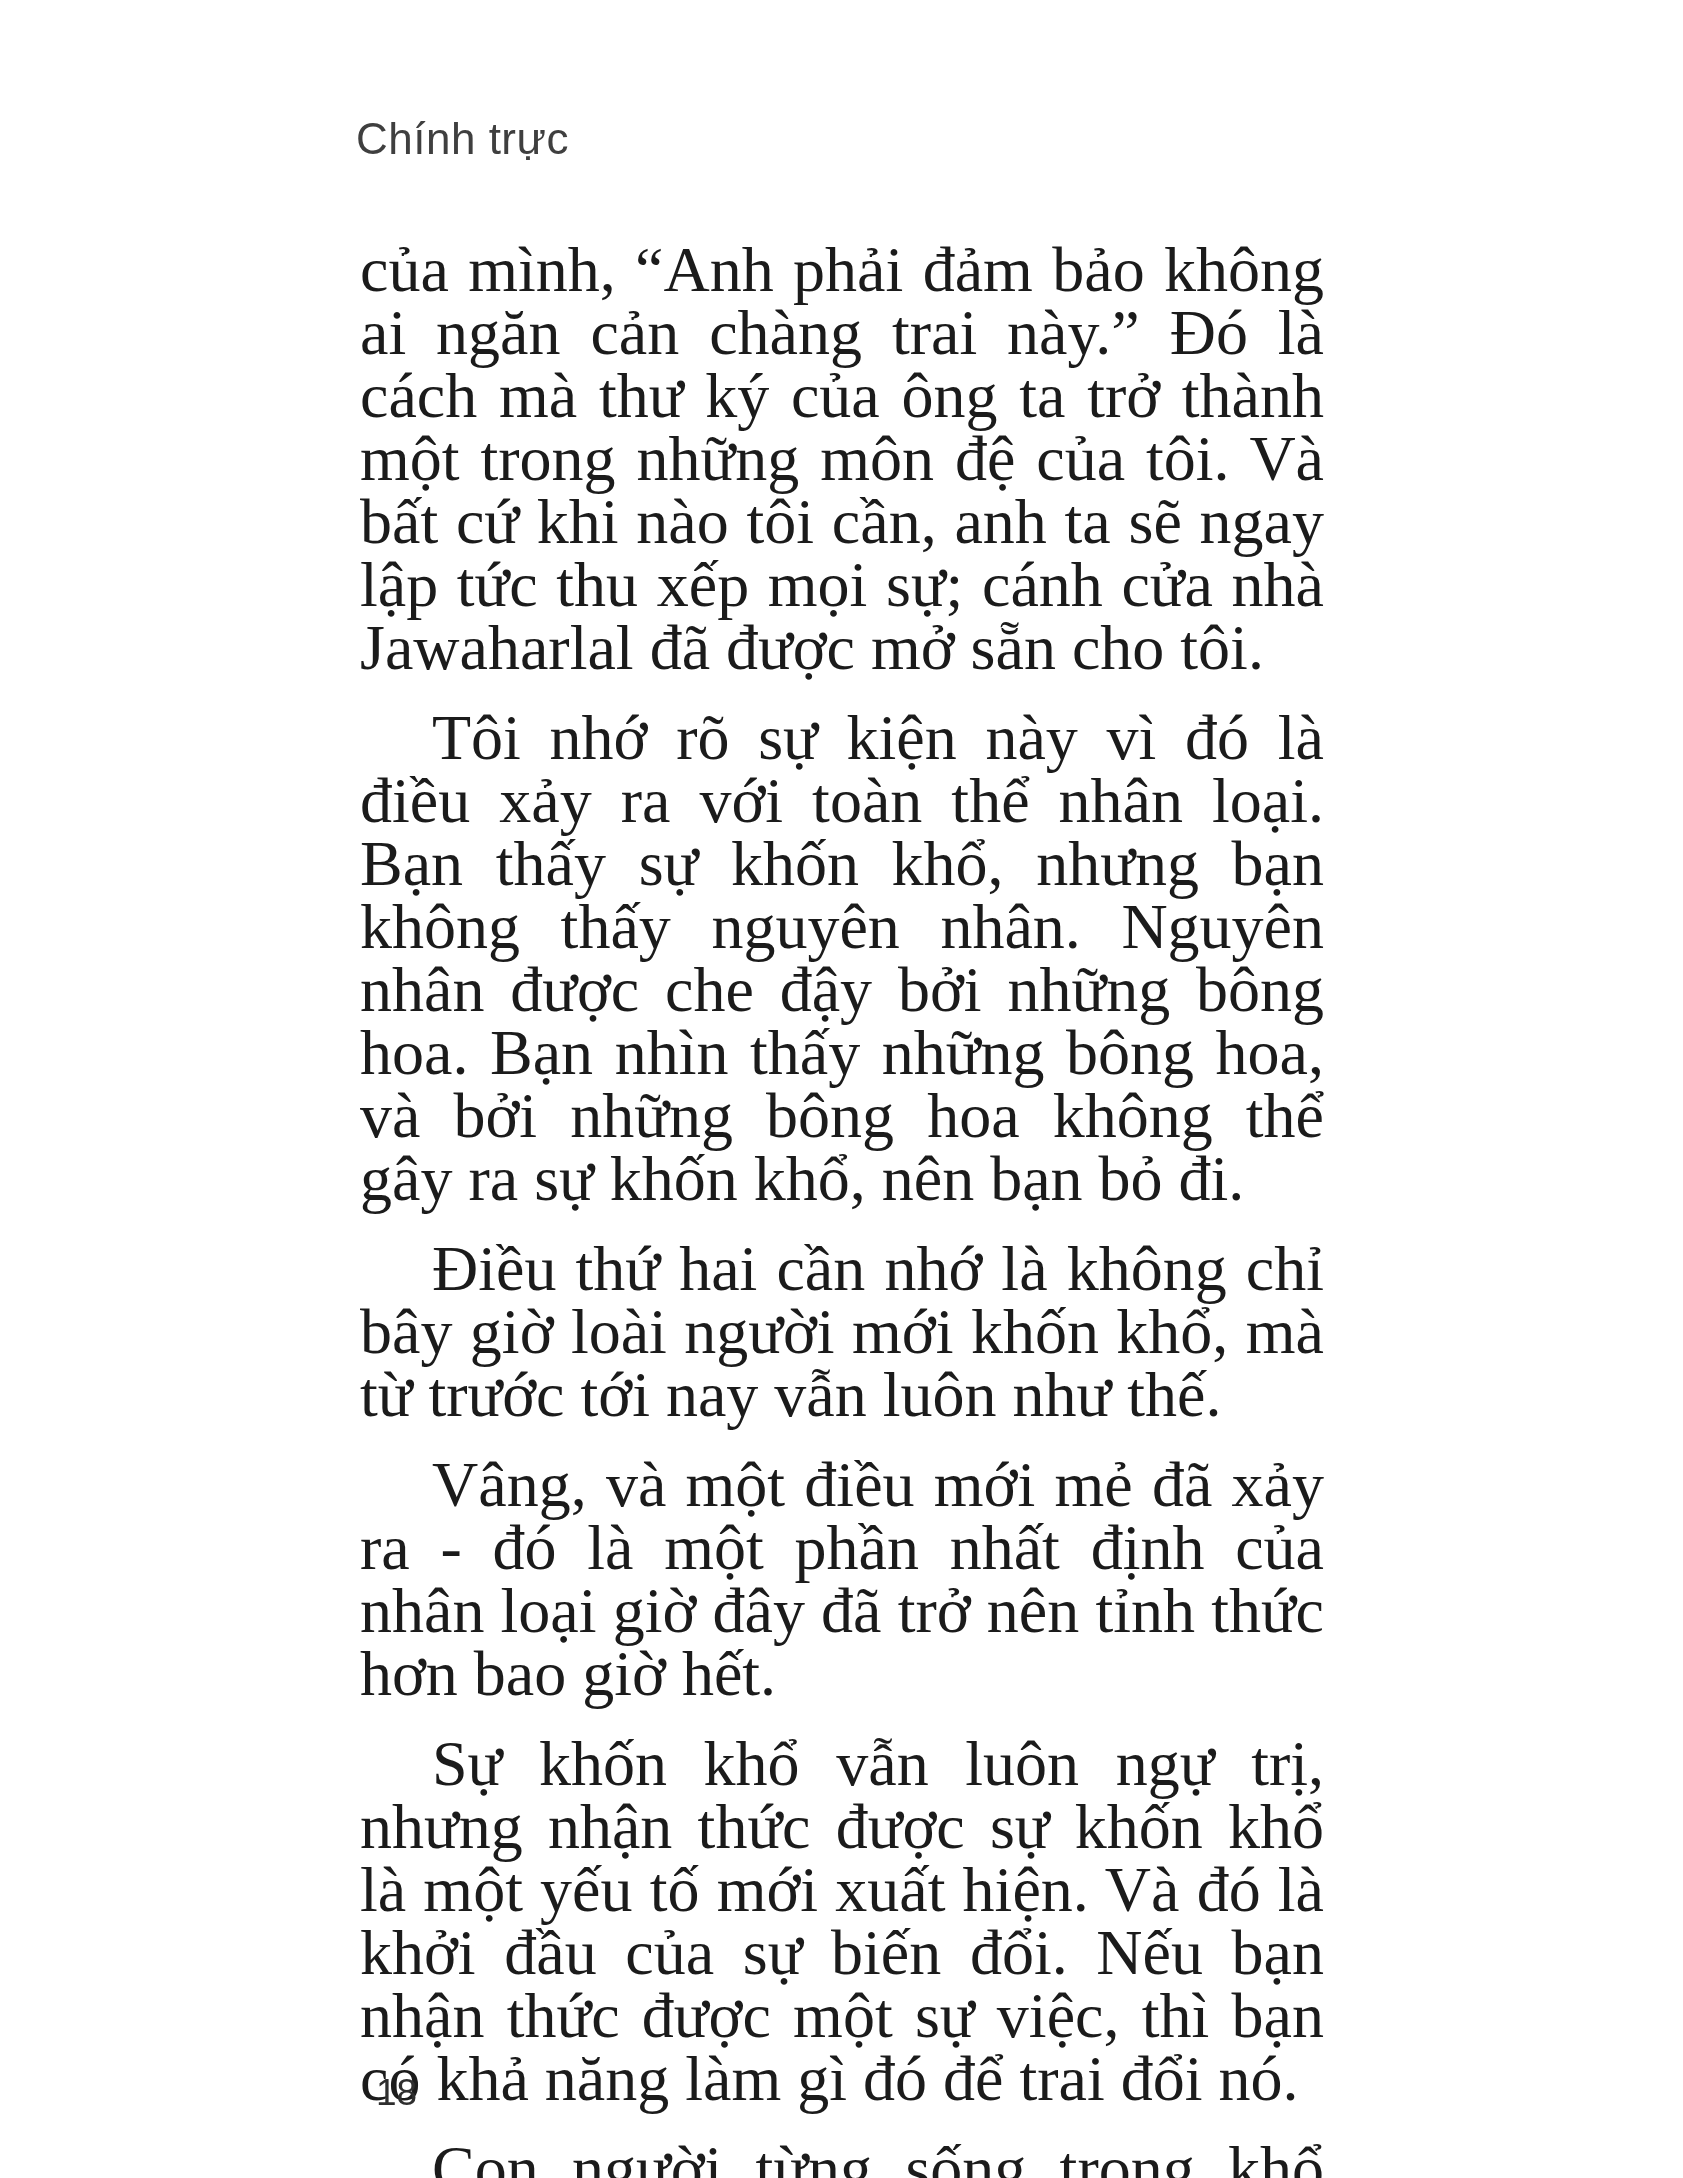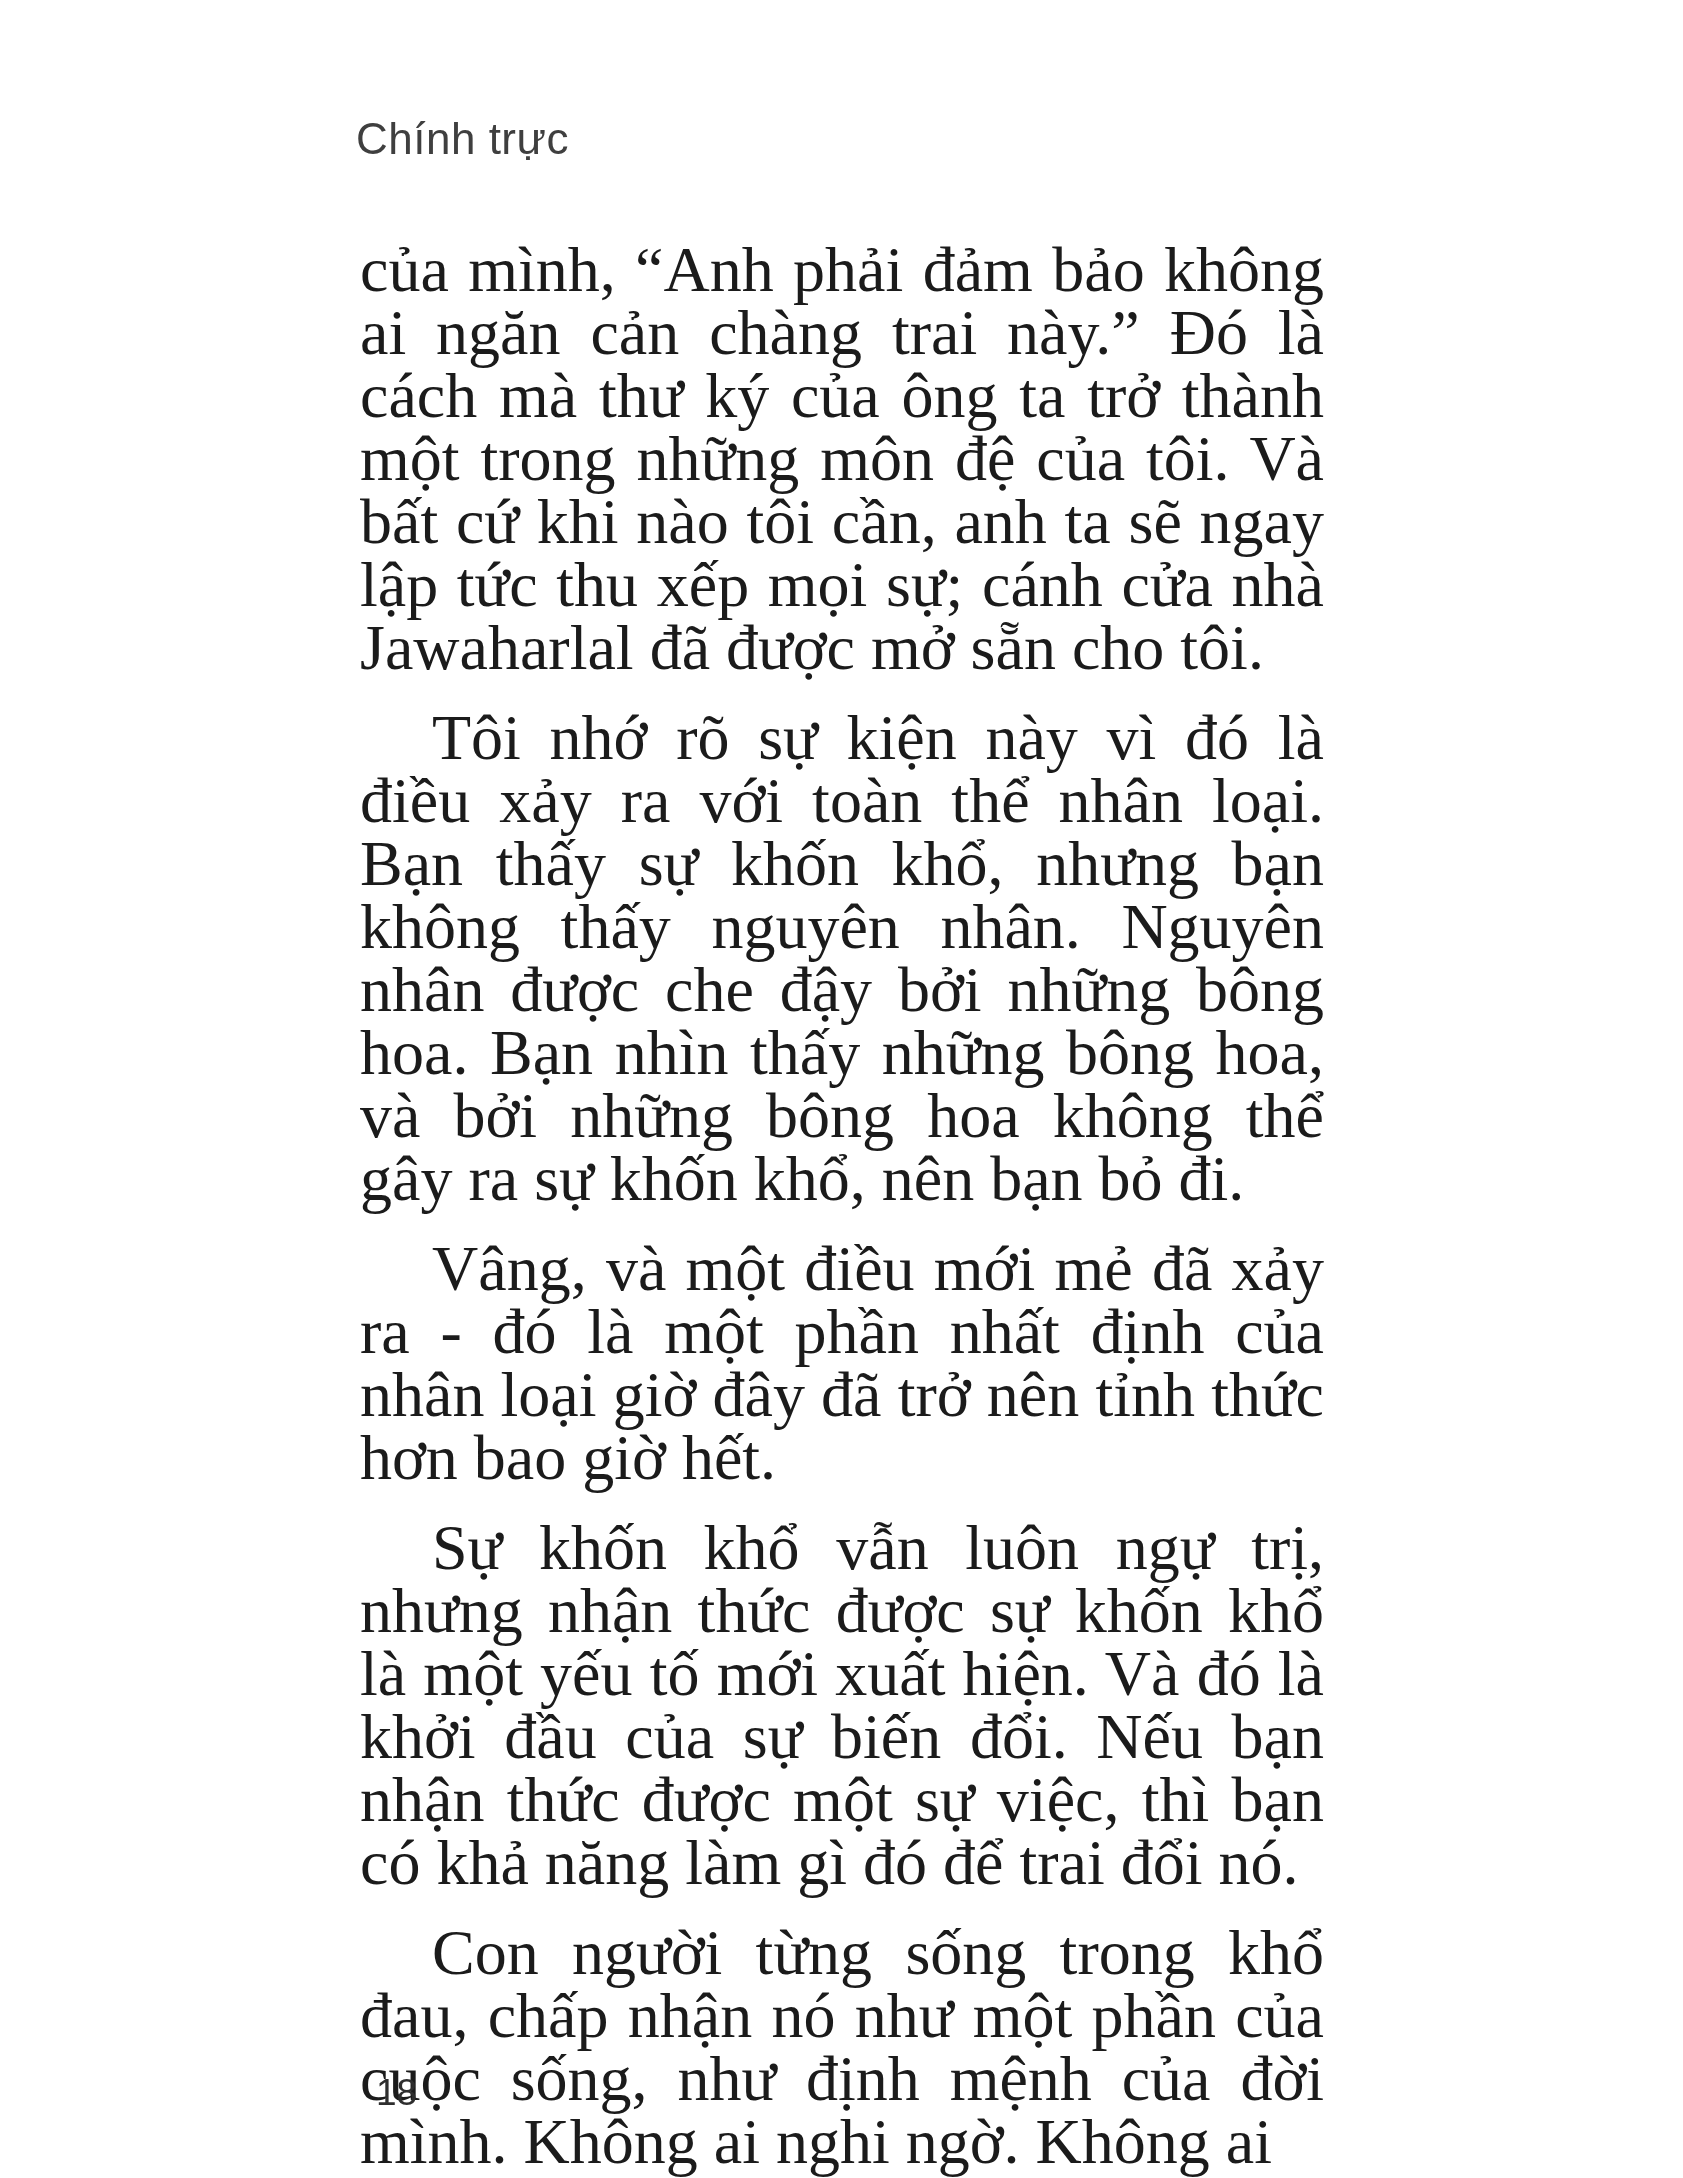--- a/index.html
+++ b/index.html
@@ -48,20 +48,21 @@
 </style>
 </head>
 <body>
 
 <div class="page">
   <div class="running-header">Chính trực</div>
 
   <div class="body-text">
       <p class="para">của mình, “Anh phải đảm bảo không ai ngăn cản chàng trai này.” Đó là cách mà thư ký của ông ta trở thành một trong những môn đệ của tôi. Và bất cứ khi nào tôi cần, anh ta sẽ ngay lập tức thu xếp mọi sự; cánh cửa nhà Jawaharlal đã được mở sẵn cho tôi.</p>
       <p class="para indent">Tôi nhớ rõ sự kiện này vì đó là điều xảy ra với toàn thể nhân loại. Bạn thấy sự khốn khổ, nhưng bạn không thấy nguyên nhân. Nguyên nhân được che đậy bởi những bông hoa. Bạn nhìn thấy những bông hoa, và bởi những bông hoa không thể gây ra sự khốn khổ, nên bạn bỏ đi.</p>
+      <p class="para indent">Điều thứ hai cần nhớ là không chỉ bây giờ loài người mới khốn khổ, mà từ trước tới nay vẫn luôn như thế.</p>
       <p class="para indent">Vâng, và một điều mới mẻ đã xảy ra - đó là một phần nhất định của nhân loại giờ đây đã trở nên tỉnh thức hơn bao giờ hết.</p>
       <p class="para indent">Sự khốn khổ vẫn luôn ngự trị, nhưng nhận thức được sự khốn khổ là một yếu tố mới xuất hiện. Và đó là khởi đầu của sự biến đổi. Nếu bạn nhận thức được một sự việc, thì bạn có khả năng làm gì đó để trai đổi nó.</p>
       <p class="para indent">Con người từng sống trong khổ đau, chấp nhận nó như một phần của cuộc sống, như định mệnh của đời mình. Không ai nghi ngờ. Không ai</p>
     </div>
 
   <div class="page-number">18</div>
 </div>
 
 
 </body></html>

